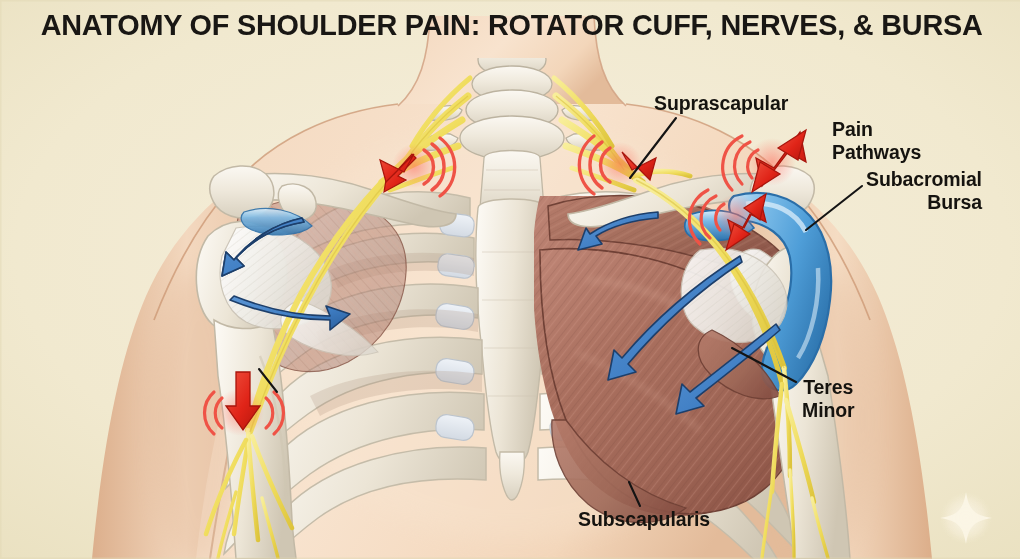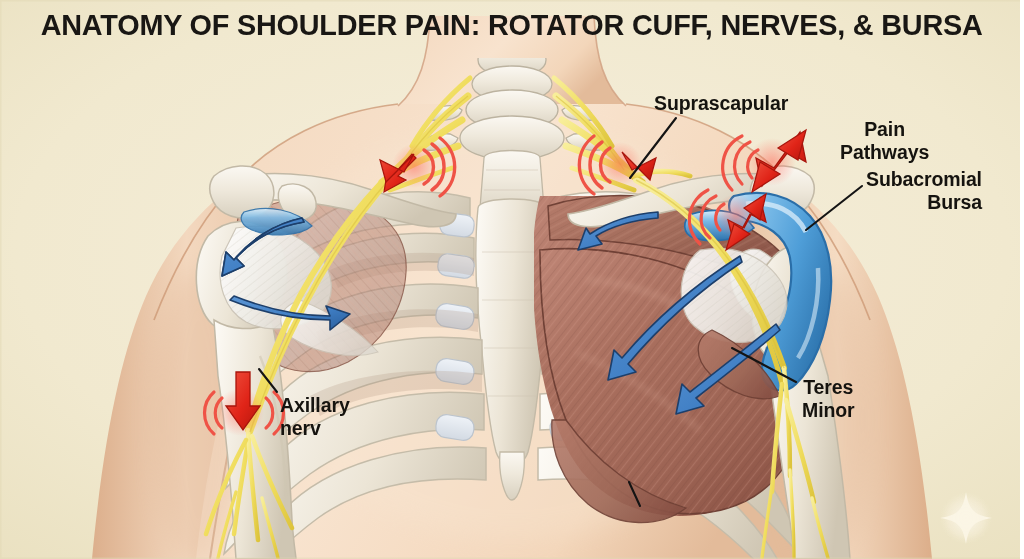--- a/index.html
+++ b/index.html
@@ -50,21 +50,21 @@
     z-index: 35;
     color: #15130f;
     font-family: "Liberation Sans", sans-serif;
     font-size: 19.5px;
     line-height: 23px;
     font-weight: 700;
     white-space: pre-line;
     letter-spacing: -0.1px;
   }
   .lbl-suprascapular { left: 654px; top: 92px; }
-  .lbl-pain-pathways { left: 832px; top: 118px; text-align: center; margin-left: 8px; }
+  .lbl-pain-pathways { left: 832px; top: 118px; text-align: left; }
   .lbl-subacromial   { left: 866px; top: 168px; text-align: right; }
   .lbl-teres-minor   { left: 802px; top: 376px; text-align: center; }
   .lbl-subscapularis { left: 578px; top: 508px; text-align: left; }
   .lbl-axillary      { left: 280px; top: 394px; text-align: left; }
 </style>
 </head>
 <body>
 
 <div id="figure">
 
@@ -626,17 +626,16 @@
 
   <div class="label lbl-pain-pathways">Pain
 Pathways</div>
 
   <div class="label lbl-subacromial">Subacromial
 Bursa</div>
 
   <div class="label lbl-teres-minor">Teres
 Minor</div>
 
-
-  <div class="label lbl-axillary">Axillary
-nerv</div>
+  <div class="label lbl-subscapularis">Subscapularis</div>
+
 
 </div>
 
 </body></html>

